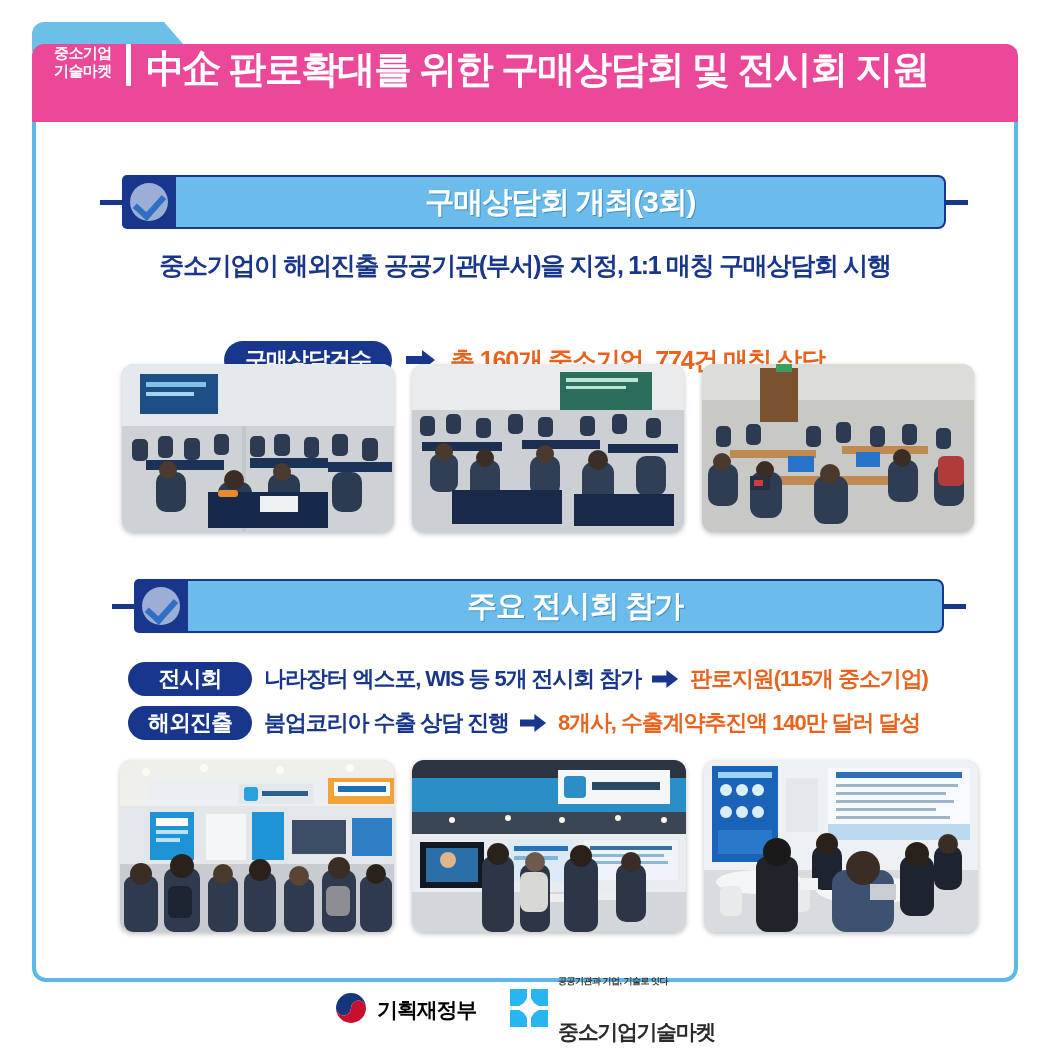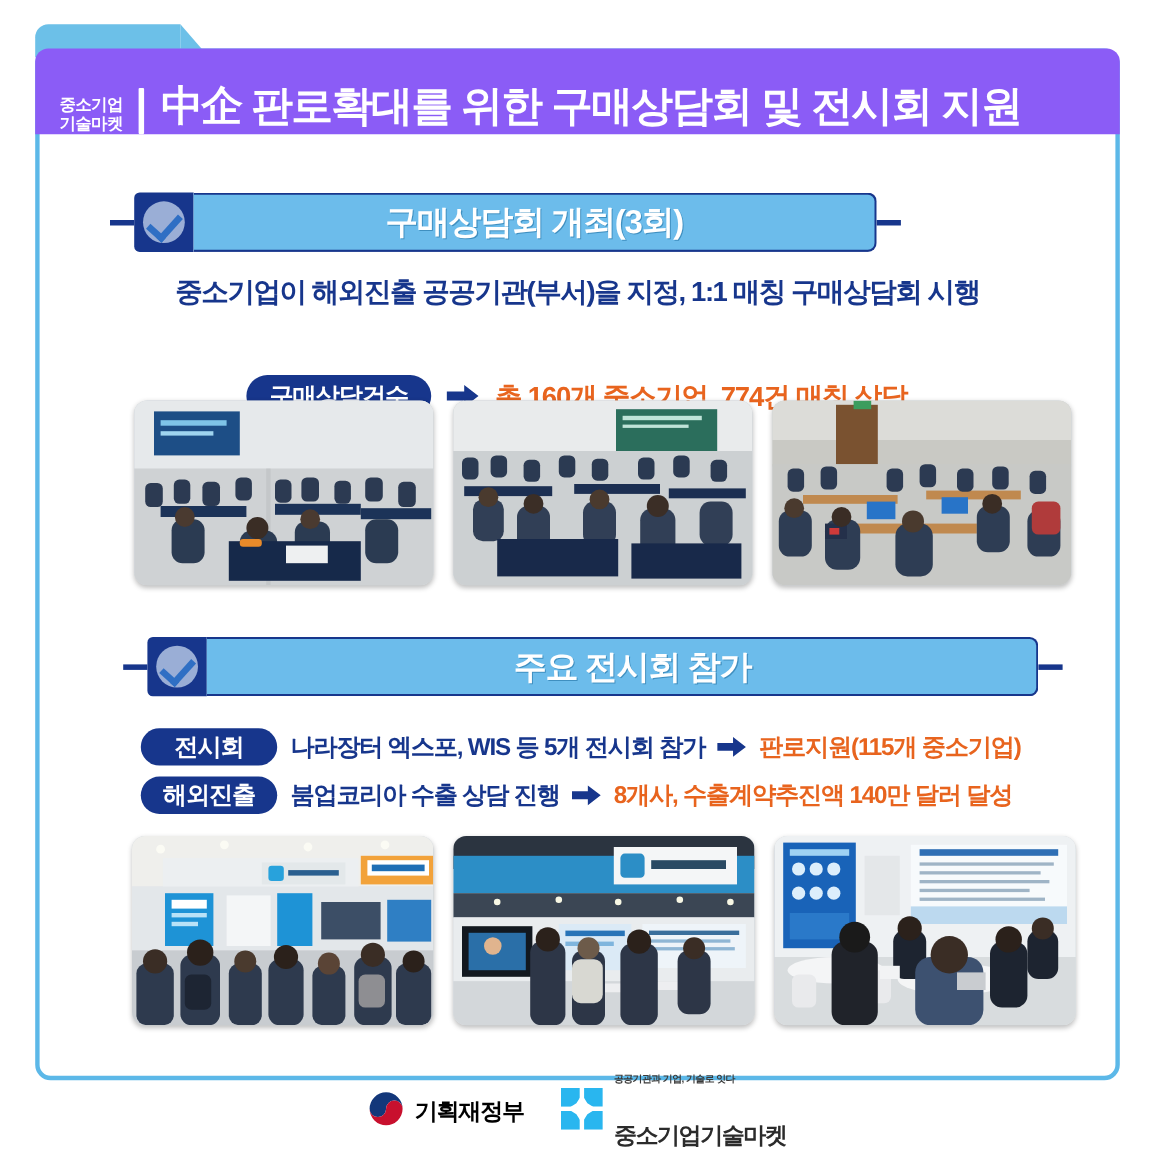--- a/index.html
+++ b/index.html
@@ -26,25 +26,25 @@
     background: #ffffff;
   }
 
   
   .header-band {
     position: absolute;
     left: 32px;
     top: 44px;
     width: 986px;
     height: 78px;
-    background: #8b5cf6;
+    background: #ec4899;
     border-top-left-radius: 12px;
     border-top-right-radius: 12px;
     display: flex;
-    align-items: flex-end;
+    align-items: flex-start;
     z-index: 5;
   }
   
   .header-tab {
     position: absolute;
     left: 32px;
     top: 22px;
     width: 132px;
     height: 30px;
     background: #6cc0e8;
@@ -249,21 +249,21 @@
 기술마켓</div>
   <div class="brand-divider"></div>
   <div class="header-title">中企 판로확대를 위한 구매상담회 및 전시회 지원</div>
 </div>
 
 <div class="section-bar-wrap" style="left:100px; top:174px;">
   <div class="tick-left"></div>
   <div class="check-box">
     <div class="check-circle"></div>
   </div>
-  <div class="bar-body" style="width:621px;">
+  <div class="bar-body" style="width:770px;">
     <div class="bar-title">구매상담회 개최(3회)</div>
   </div>
   <div class="tick-right"></div>
 </div>
 
 <div class="lead-text" style="top:249px;">중소기업이 해외진출 공공기관(부서)을 지정, 1:1 매칭 구매상담회 시행</div>
 
 <div class="pill-row" style="left:224px; top:297px;margin-top:44px;">
   <div class="pill" style="width:168px; height:38px;">구매상담건수</div>
   <div class="arrow-icon" style="margin:0 14px;">

